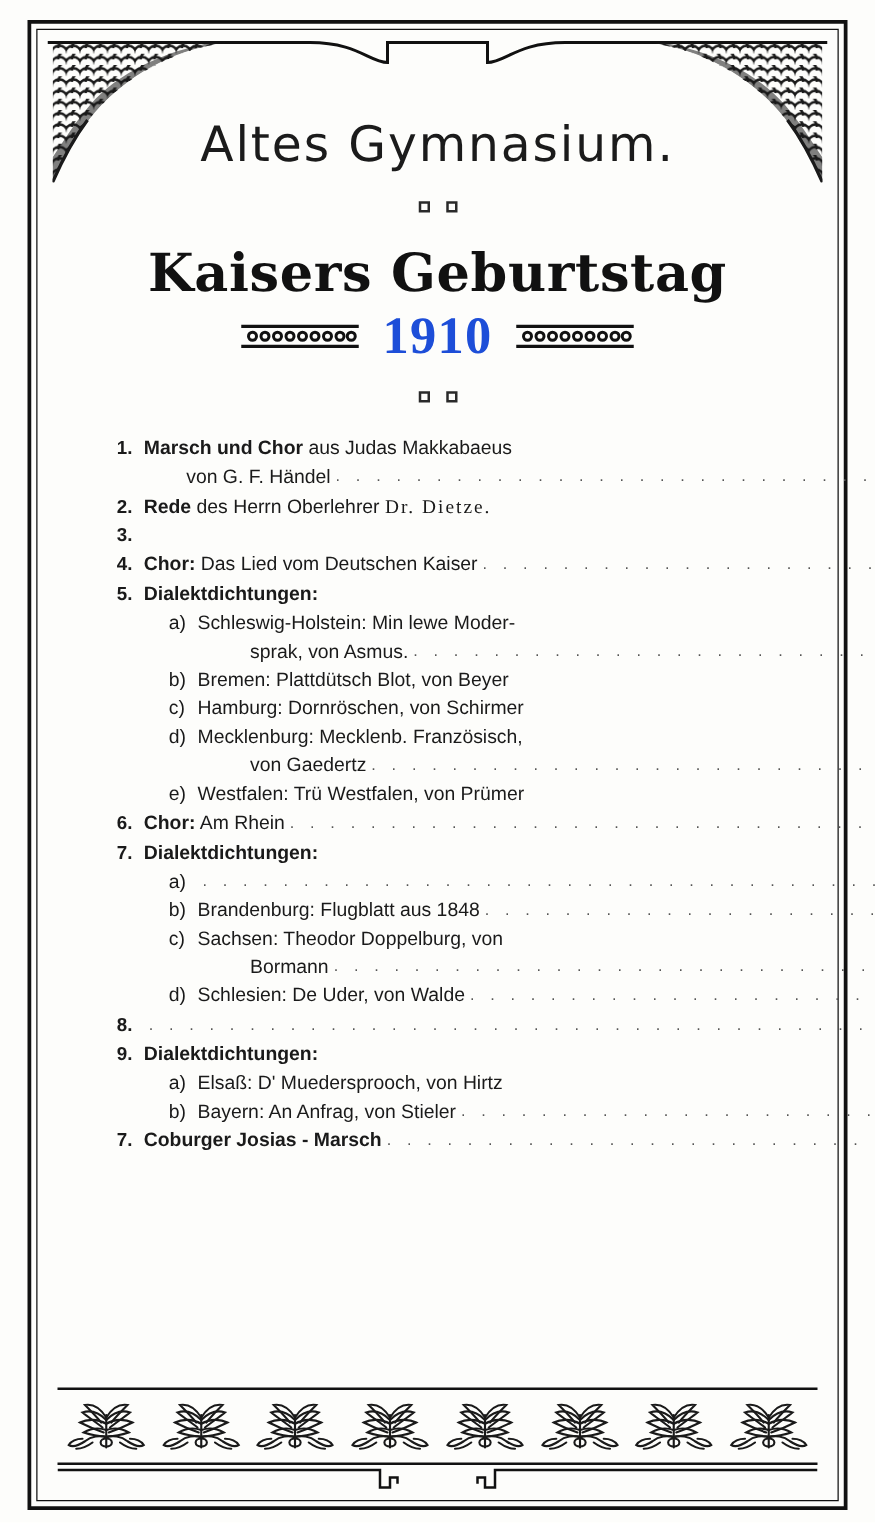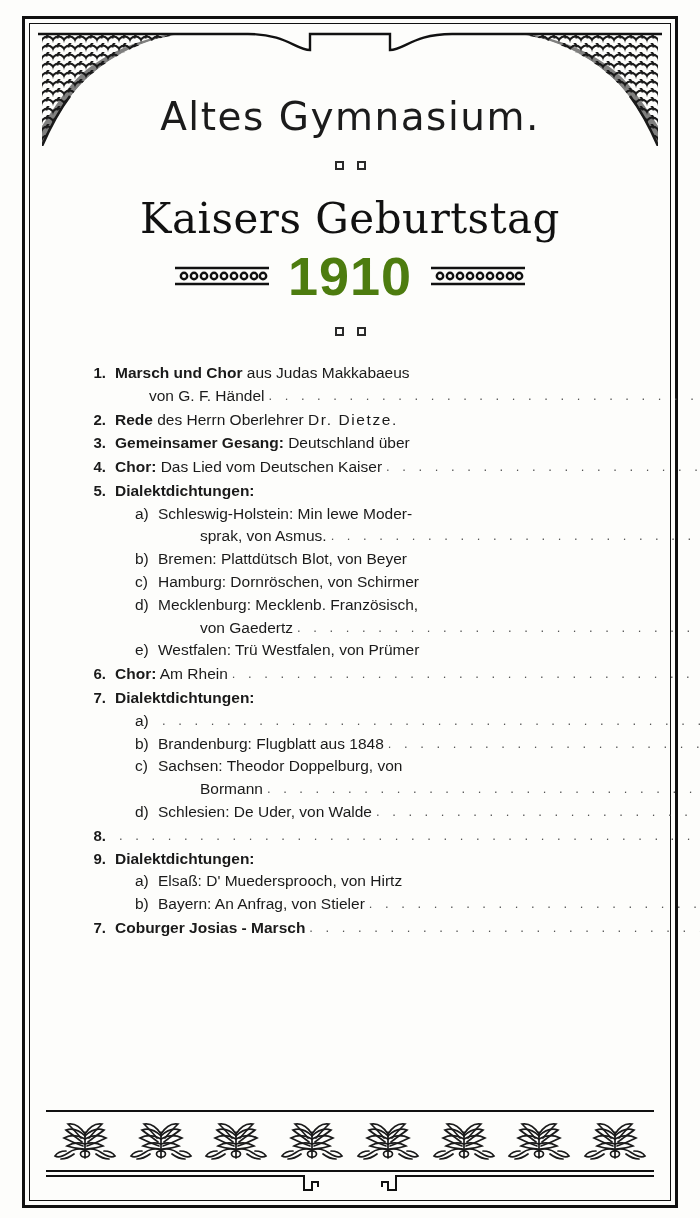--- a/index.html
+++ b/index.html
@@ -94,40 +94,40 @@
   .sq-divider .sq {
     width: 9px;
     height: 9px;
     border: 2.5px solid #2a2a2a;
     box-sizing: border-box;
   }
 
   .event-title {
     text-align: center;
     font-family: "DejaVu Serif", serif;
-    font-weight: 400;
+    font-weight: 700;
     font-size: 42px;
     letter-spacing: 0.5px;
     margin-top: 24px;
     color: #111;
   }
 
   .year-row {
     display: flex;
     align-items: center;
     justify-content: center;
     gap: 17px;
     margin-top: 2px;
   }
   .year-text {
-    font-family: Liberation Sans, sans-serif;
+    font-family: Liberation Serif, serif;
     font-weight: 700;
-    font-size: 54px;
+    font-size: 42px;
     letter-spacing: 1px;
-    color: #4d7c0f;
+    color: #1d4ed8;
   }
   .orn-rule { width: 98px; height: 24px; }
   .orn-rule svg { display: block; }
 
   
   .program {
     margin-top: 26px;
     padding-left: 36px;
     padding-right: 6px;
     font-size: 15.5px;
@@ -156,21 +156,21 @@
   .line {
     display: flex;
     align-items: baseline;
     width: 100%;
   }
   .line .txt {
     white-space: nowrap;
     font-weight: 400;
   }
   .line .txt .b { font-weight: 700; }
-  .line .txt .sp { letter-spacing: 1.6px; }
+  .line .txt .sp { letter-spacing: 1.6px; font-family: Liberation Serif, serif; }
   .line .dots {
     flex: 1 1 auto;
     overflow: hidden;
     white-space: nowrap;
     color: #555;
     padding: 0 4px;
     letter-spacing: 4.5px;
     font-size: 13px;
     position: relative;
     top: -1px;
@@ -334,25 +334,20 @@
             <div>
               <div class="line">
                 <span class="txt"><span class="b">Rede</span> des Herrn Oberlehrer <span class="sp">Dr. Dietze.</span></span>
               </div>
             </div>
           </div>
         </div>
         <div class="entry">
           <div class="num">3.</div>
           <div class="body">
-            <div>
-              <div class="line">
-                <span class="txt"><span class="b">Gemeinsamer Gesang:</span> Deutschland über</span>
-              </div>
-            </div>
           </div>
         </div>
         <div class="entry">
           <div class="num">4.</div>
           <div class="body">
             <div>
               <div class="line">
                 <span class="txt"><span class="b">Chor:</span> Das Lied vom Deutschen Kaiser</span>
                 <span class="dots">. . . . . . . . . . . . . . . . . . . . . . . . . . . . . . . . . . . . . . . </span>
               </div>

